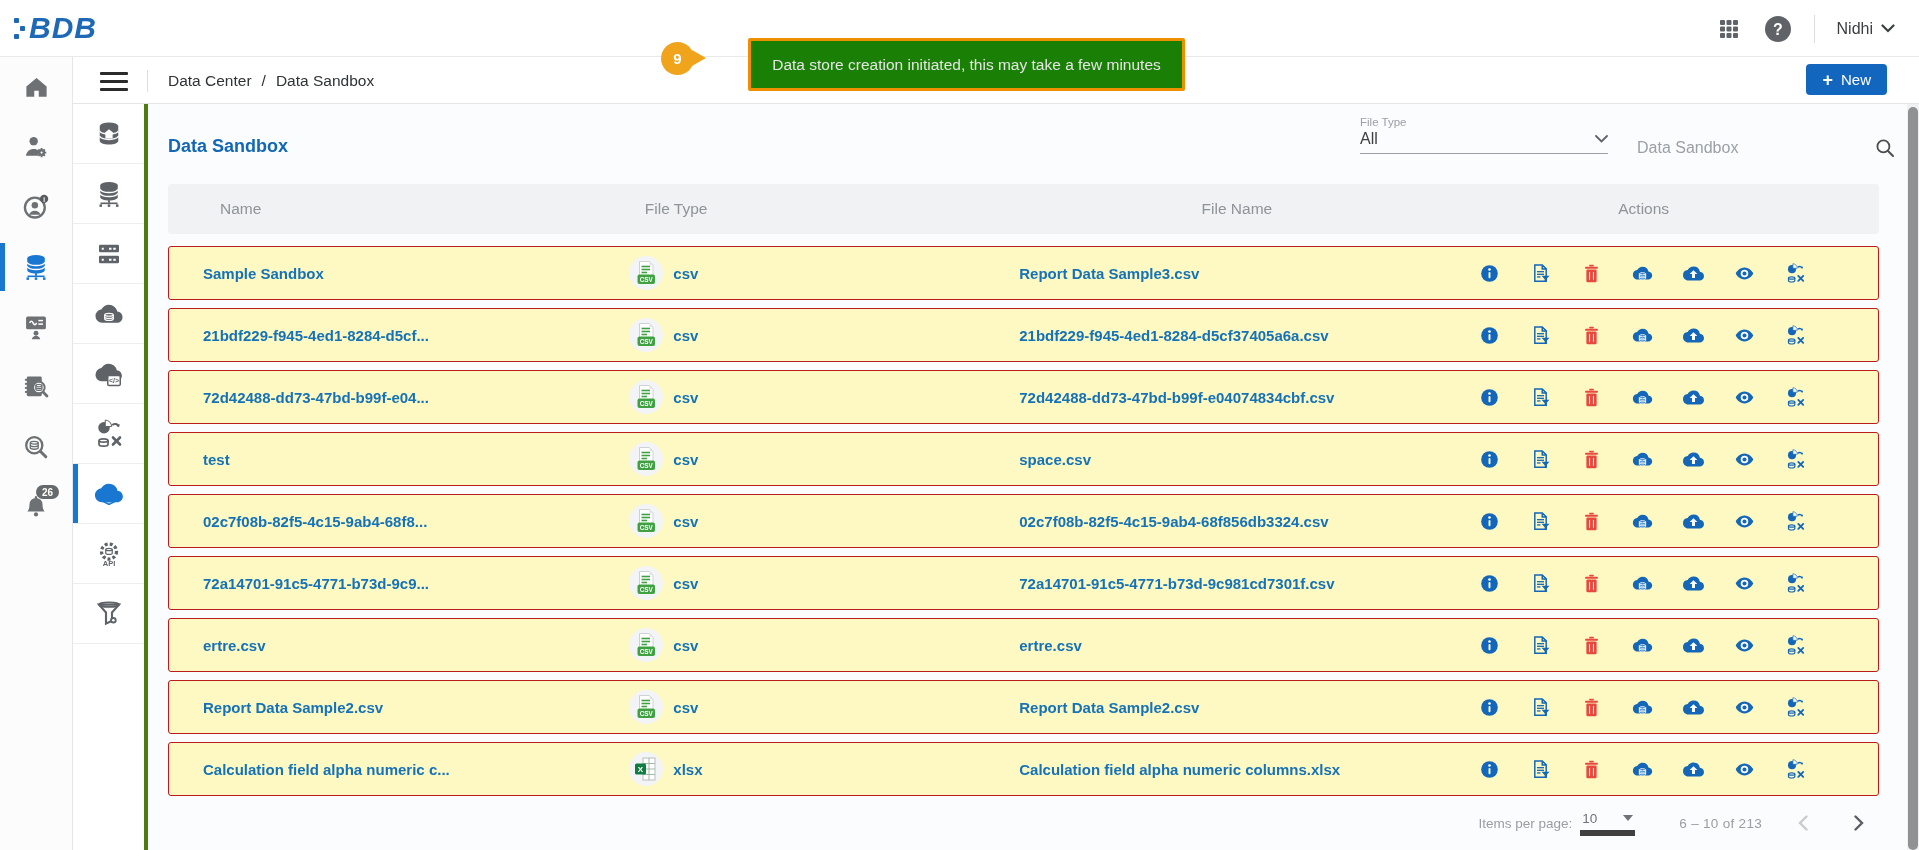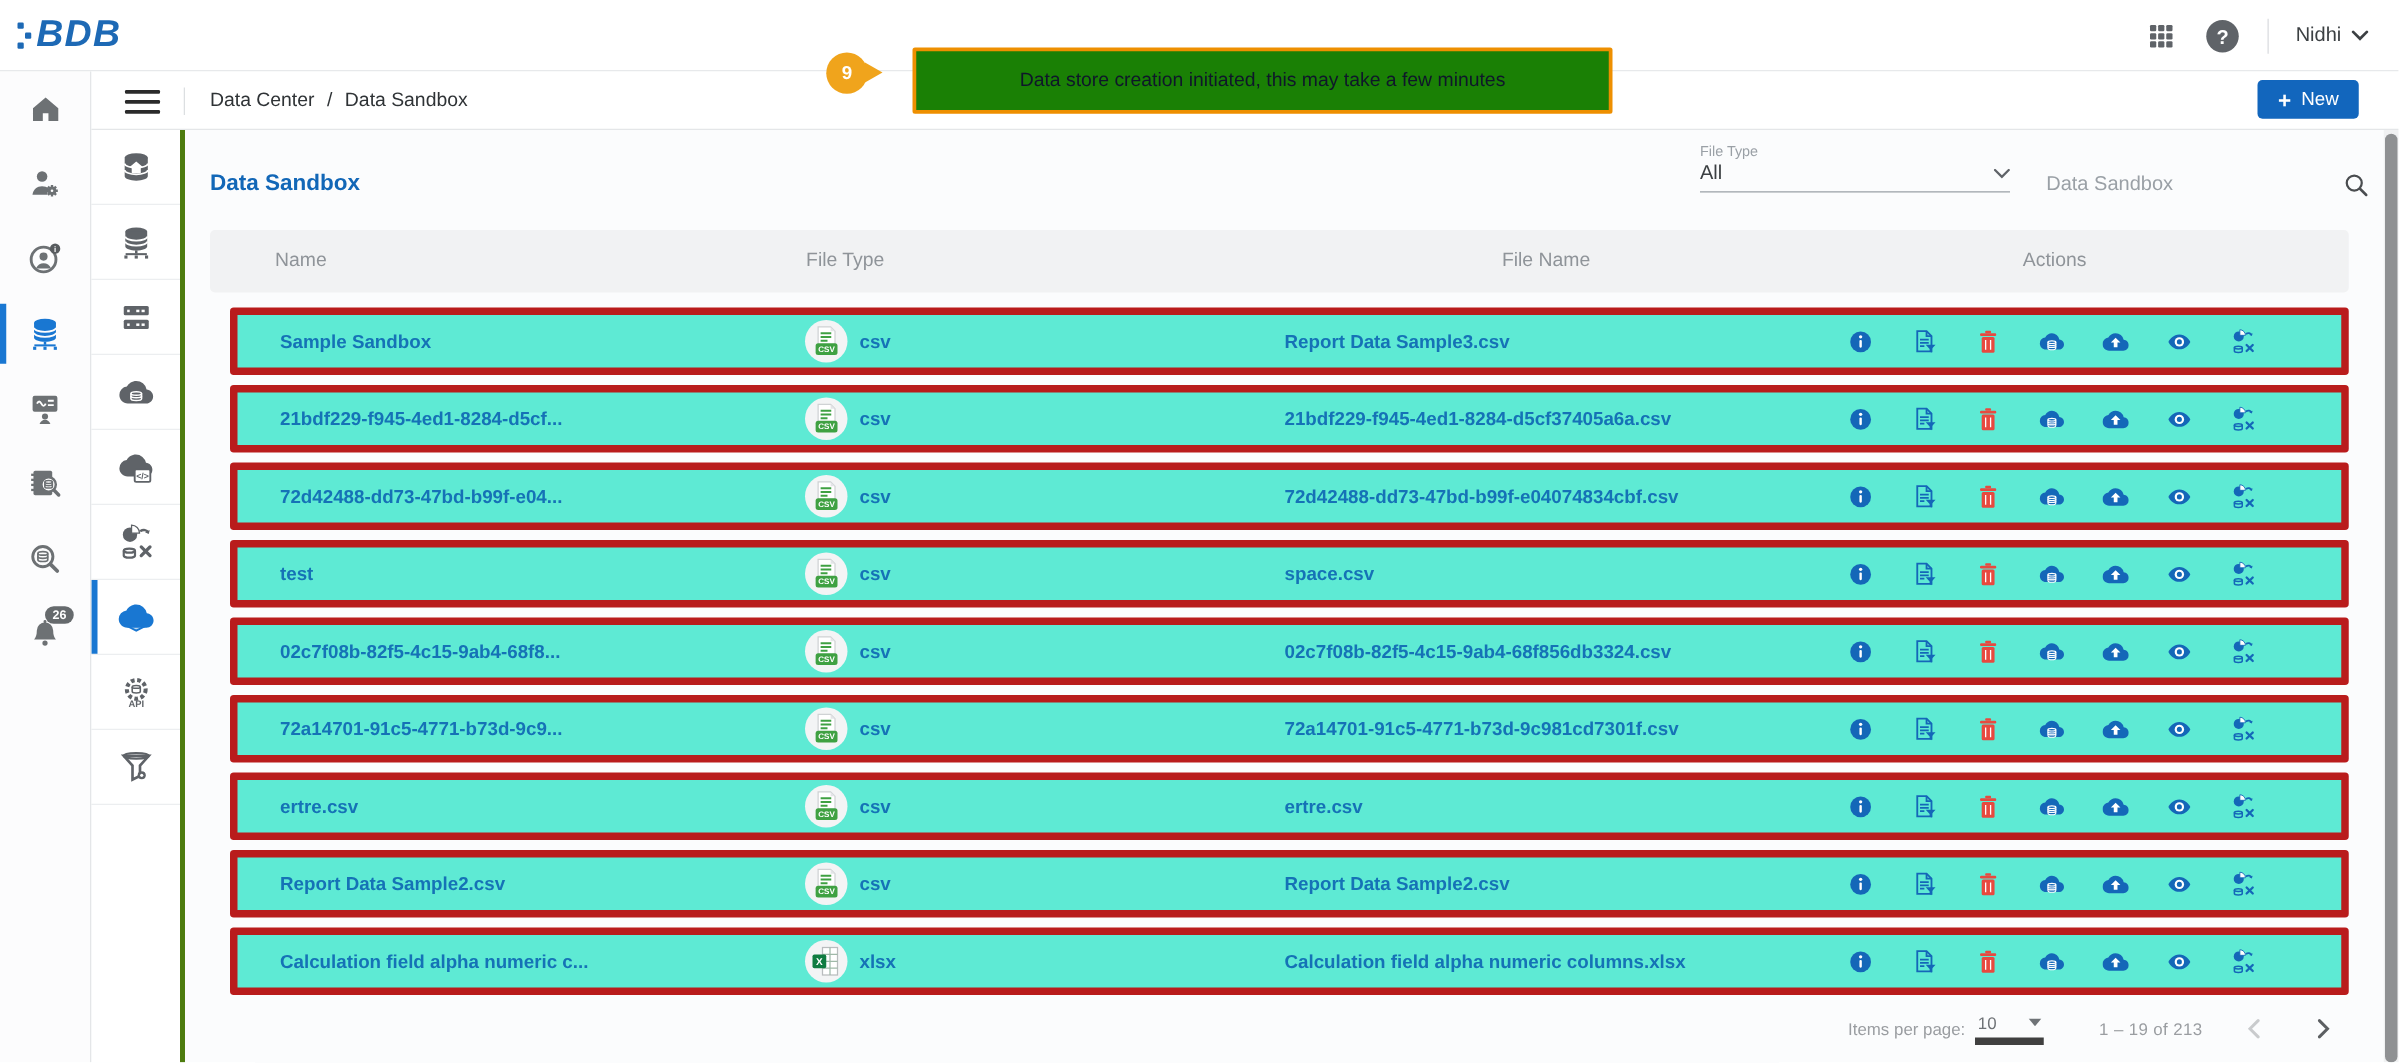--- a/index.html
+++ b/index.html
@@ -13,23 +13,23 @@
   .logo { position:absolute; left:14px; top:9px; display:flex; align-items:center; height:38px; }
   .logo-dots { display:flex; flex-direction:column; gap:3px; margin-right:4px; }
   .logo-dots i { width:5px; height:5px; background:#1d69b5; border-radius:1px; display:block; }
   .logo-dots i:nth-child(2){ margin-left:6px; }
   .logo-text { font-size:30px; font-weight:900; font-style:italic; color:#1d69b5; letter-spacing:1px; }
   .top-right { position:absolute; right:24px; top:0; height:57px; display:flex; align-items:center; gap:22px; }
   .vdiv { width:1px; height:28px; background:#dadce0; }
   .username { font-size:16px; color:#3c4043; display:flex; align-items:center; gap:8px; cursor:pointer;text-align:right; }
 
   
-  .toast { position:absolute; left:730px; top:38px; width:560px; height:53px; background:#1a8005;
+  .toast { position:absolute; left:748px; top:38px; width:437px; height:53px; background:#1a8005;
            border:3px solid #ee8f00; border-radius:2px; display:flex; align-items:center; justify-content:center;
-           color:#0f172a; font-size:15.5px; z-index:40; }
+           color:#e5e5e5; font-size:15.5px; z-index:40; }
   .step-badge { position:absolute; left:661px; top:42px; width:33px; height:33px; background:#f0a41c;
                 border-radius:50%; color:#fff; font-size:15px; font-weight:700; display:flex;
                 align-items:center; justify-content:center; z-index:41; }
   .step-badge:after { content:""; position:absolute; right:-12px; top:8px; border-top:8px solid transparent;
                 border-bottom:8px solid transparent; border-left:14px solid #f0a41c; }
 
   
   .crumbbar { position:absolute; left:73px; top:57px; right:0; height:47px; background:#fff;
               border-bottom:1px solid #e4e6e8; z-index:4; }
   .hamburger { position:absolute; left:27px; top:12px; width:28px; height:24px; display:flex;
@@ -71,21 +71,21 @@
                justify-content:space-between; }
   .searchbox .ph { font-size:16px; color:#9aa0a6; }
 
   .tablewrap { margin:0 40px 0 20px; }
   .thead, .row { display:grid; grid-template-columns:26% 22.7% 23.8% 27.5%; align-items:center; }
   .thead { height:50px; background:#f1f2f3; border-radius:4px; color:#8f9499; font-size:15.5px; margin-bottom:12px; }
   .th-name { padding-left:52px; }
   .th-type { padding-left:32px; }
   .th-file { padding-left:64px;text-align:center; }
   .th-actions { text-align:center; }
-  .row { height:54px; background:#5eead4; border:6px solid #b91c1c; border-radius:3px; margin-bottom:8px;margin-left:16px; }
+  .row { height:54px; background:#fef9c3; border:1px solid #b91c1c; border-radius:3px; margin-bottom:8px; }
   .c-name { padding-left:34px; }
   .c-type { padding-left:15px; display:flex; align-items:center; gap:9px; }
   .c-file { padding-left:18px; }
   .bluelink { color:#1572b6; font-size:15px; font-weight:700; cursor:pointer; white-space:nowrap;
               overflow:hidden; text-overflow:ellipsis; padding-right:12px; }
   .typetext { color:#1572b6; font-size:15px; font-weight:700; }
   .c-actions { display:flex; justify-content:center; align-items:center; gap:30px; }
   .act { width:21px; height:21px; cursor:pointer; display:flex; align-items:center; justify-content:center; }
 
   
@@ -1265,21 +1265,21 @@
     </div>
 
     <div class="pager">
       <div class="ipp">
         <span>Items per page:</span>
         <span class="ippsel">
           <span class="v">10</span>
           <span class="tri"></span>
         </span>
       </div>
-      <span class="range">1 – 19 of 213</span>
+      <span class="range">6 – 10 of 213</span>
       <span class="pgbtn">
         <svg width="10" height="16" viewBox="0 0 10 16">
             <polyline points="8.5,1.5 2,8 8.5,14.5" fill="none" stroke="#c9cbcd" stroke-width="2.4" stroke-linecap="round"></polyline>
           </svg>
       </span>
       <span class="pgbtn">
         <svg width="10" height="16" viewBox="0 0 10 16">
             <polyline points="1.5,1.5 8,8 1.5,14.5" fill="none" stroke="#5c5f62" stroke-width="2.4" stroke-linecap="round"></polyline>
           </svg>
       </span>

